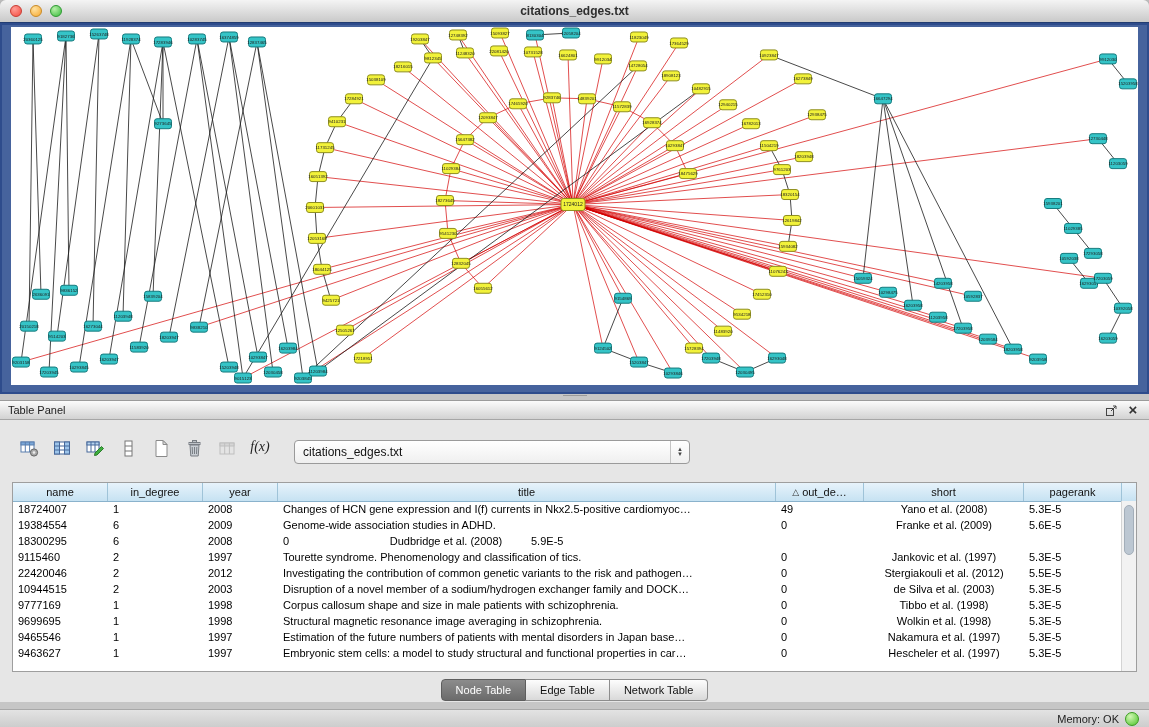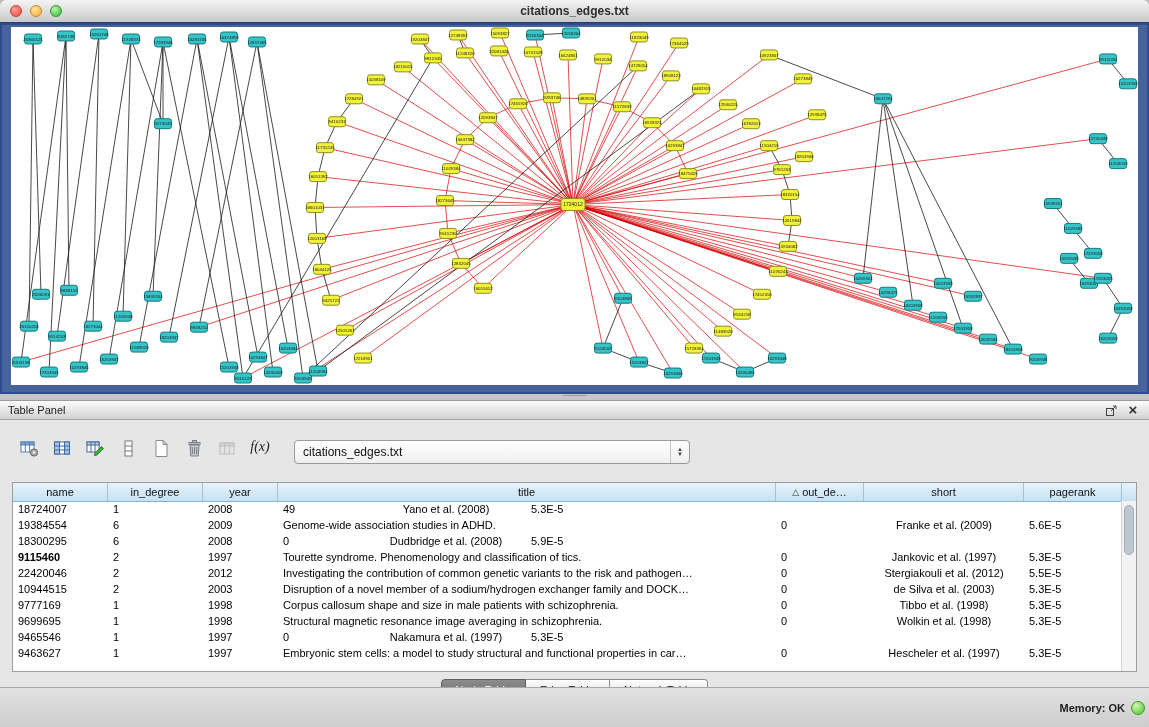--- a/index.html
+++ b/index.html
@@ -70,24 +70,24 @@
     border:1px solid #a3aeb9;border-radius:6px;}
 
   .tabs-row{display:flex;justify-content:center;margin-top:7px;}
   .tab{height:20px;line-height:20px;padding:0 14px;font-size:11px;color:#111;
     border:1px solid #8d8d8d;border-left:none;background:linear-gradient(#fdfdfd,#d9d9d9);}
   .tab:first-child{border-left:1px solid #8d8d8d;border-radius:4px 0 0 4px;}
   .tab:last-child{border-radius:0 4px 4px 0;}
   .tab.selected{background:linear-gradient(#8c8c8c,#6b6b6b);color:#fff;border-color:#5e5e5e;}
 
   
-  .status-bar{position:absolute;left:0;bottom:0;width:1149px;height:40px;
+  .status-bar{position:absolute;left:0;bottom:0;width:1149px;height:18px;
     background:linear-gradient(#e3e3e3,#cdcdcd);border-top:1px solid #a8a8a8;
     display:flex;align-items:center;justify-content:flex-end;gap:6px;
-    padding-right:4px;box-sizing:border-box;font-size:11px;color:#222;font-weight:bold;}
+    padding-right:10px;box-sizing:border-box;font-size:11px;color:#222;}
   .green-dot{width:12px;height:12px;border-radius:50%;
     background:radial-gradient(circle at 35% 30%,#d2f7b4,#4cc42a);border:1px solid #3a9d20;}
 </style>
 </head>
 <body>
 
 <div class="graph-window">
   <div class="titlebar">
     <div class="traffic">
       <span class="tl close"></span>
@@ -853,20 +853,21 @@
         <div class="th" style="width: 98px;">
           <span>pagerank</span>
         </div>
         <div class="th filler"></div>
       </div>
     <div class="tbody" id="tbody">
         <div class="tr">
           <div class="td" style="width: 95px;">18724007</div>
           <div class="td" style="width: 95px;">1</div>
           <div class="td" style="width: 75px;">2008</div>
+          <div class="td" style="width: 498px;">Changes of HCN gene expression and I(f) currents in Nkx2.5-positive cardiomyoc…</div>
           <div class="td" style="width: 88px;">49</div>
           <div class="td center" style="width: 160px;">Yano et al. (2008)</div>
           <div class="td" style="width: 98px;">5.3E-5</div>
         </div>
         <div class="tr">
           <div class="td" style="width: 95px;">19384554</div>
           <div class="td" style="width: 95px;">6</div>
           <div class="td" style="width: 75px;">2009</div>
           <div class="td" style="width: 498px;">Genome-wide association studies in ADHD.</div>
           <div class="td" style="width: 88px;">0</div>
@@ -875,21 +876,21 @@
         </div>
         <div class="tr">
           <div class="td" style="width: 95px;">18300295</div>
           <div class="td" style="width: 95px;">6</div>
           <div class="td" style="width: 75px;">2008</div>
           <div class="td" style="width: 88px;">0</div>
           <div class="td center" style="width: 160px;">Dudbridge et al. (2008)</div>
           <div class="td" style="width: 98px;">5.9E-5</div>
         </div>
         <div class="tr">
-          <div class="td" style="width: 95px; font-weight: bold;">9115460</div>
+          <div class="td" style="width: 95px;">9115460</div>
           <div class="td" style="width: 95px;">2</div>
           <div class="td" style="width: 75px;">1997</div>
           <div class="td" style="width: 498px;">Tourette syndrome. Phenomenology and classification of tics.</div>
           <div class="td" style="width: 88px;">0</div>
           <div class="td center" style="width: 160px;">Jankovic et al. (1997)</div>
           <div class="td" style="width: 98px;">5.3E-5</div>
         </div>
         <div class="tr">
           <div class="td" style="width: 95px;">22420046</div>
           <div class="td" style="width: 95px;">2</div>
@@ -923,20 +924,21 @@
           <div class="td" style="width: 75px;">1998</div>
           <div class="td" style="width: 498px;">Structural magnetic resonance image averaging in schizophrenia.</div>
           <div class="td" style="width: 88px;">0</div>
           <div class="td center" style="width: 160px;">Wolkin et al. (1998)</div>
           <div class="td" style="width: 98px;">5.3E-5</div>
         </div>
         <div class="tr">
           <div class="td" style="width: 95px;">9465546</div>
           <div class="td" style="width: 95px;">1</div>
           <div class="td" style="width: 75px;">1997</div>
+          <div class="td" style="width: 498px;">Estimation of the future numbers of patients with mental disorders in Japan base…</div>
           <div class="td" style="width: 88px;">0</div>
           <div class="td center" style="width: 160px;">Nakamura et al. (1997)</div>
           <div class="td" style="width: 98px;">5.3E-5</div>
         </div>
         <div class="tr">
           <div class="td" style="width: 95px;">9463627</div>
           <div class="td" style="width: 95px;">1</div>
           <div class="td" style="width: 75px;">1997</div>
           <div class="td" style="width: 498px;">Embryonic stem cells: a model to study structural and functional properties in car…</div>
           <div class="td" style="width: 88px;">0</div>

